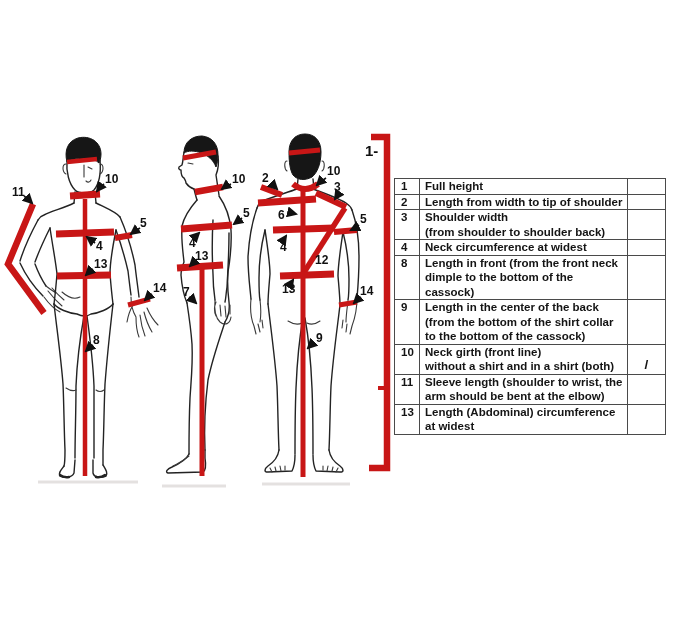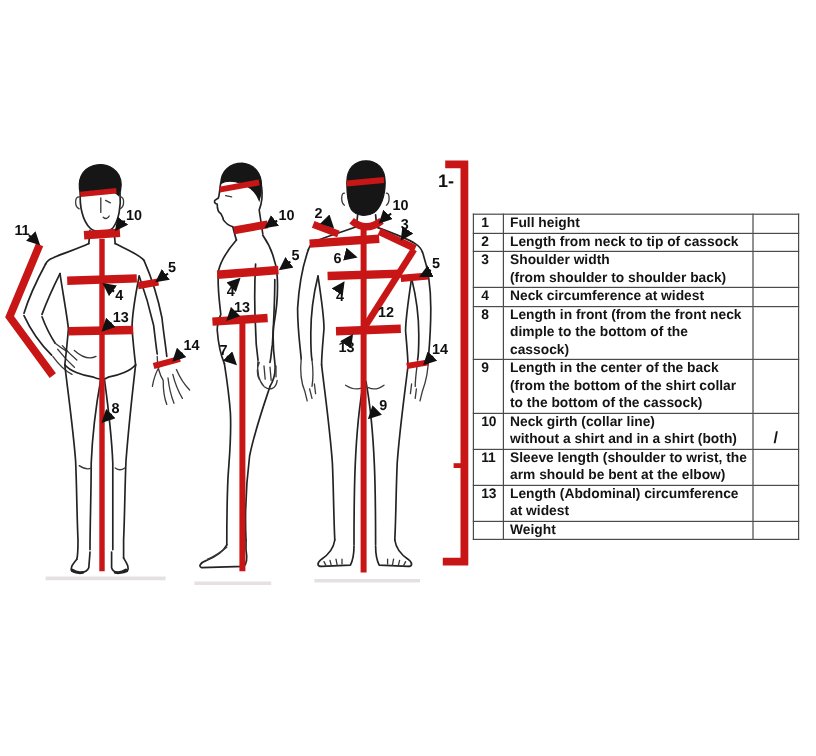--- a/index.html
+++ b/index.html
@@ -202,21 +202,21 @@
         <col style="width:38px">
       </colgroup>
     <tbody>
       <tr>
         <td class="numcell">1</td>
         <td class="desc">Full height</td>
         <td class="val"></td>
       </tr>
       <tr>
         <td class="numcell">2</td>
-        <td class="desc">Length from neck to tip of cassock</td>
+        <td class="desc">Length from width to tip of shoulder</td>
         <td class="val"></td>
       </tr>
       <tr>
         <td class="numcell">3</td>
         <td class="desc">Shoulder width
 (from shoulder to shoulder back)</td>
         <td class="val"></td>
       </tr>
       <tr>
         <td class="numcell">4</td>
@@ -231,36 +231,31 @@
       </tr>
       <tr>
         <td class="numcell">9</td>
         <td class="desc">Length in the center of the back
 (from the bottom of the shirt collar
 to the bottom of the cassock)</td>
         <td class="val"></td>
       </tr>
       <tr>
         <td class="numcell">10</td>
-        <td class="desc">Neck girth (collar line)
+        <td class="desc">Neck girth (front line)
 without a shirt and in a shirt (both)</td>
         <td class="val slash">/</td>
       </tr>
       <tr>
         <td class="numcell">11</td>
         <td class="desc">Sleeve length (shoulder to wrist, the
 arm should be bent at the elbow)</td>
         <td class="val"></td>
       </tr>
       <tr>
         <td class="numcell">13</td>
         <td class="desc">Length (Abdominal) circumference
 at widest</td>
         <td class="val"></td>
       </tr>
-      <tr>
-        <td class="numcell"></td>
-        <td class="desc">Weight</td>
-        <td class="val"></td>
-      </tr>
     </tbody>
   </table>
 </div>
 
 </body></html>

